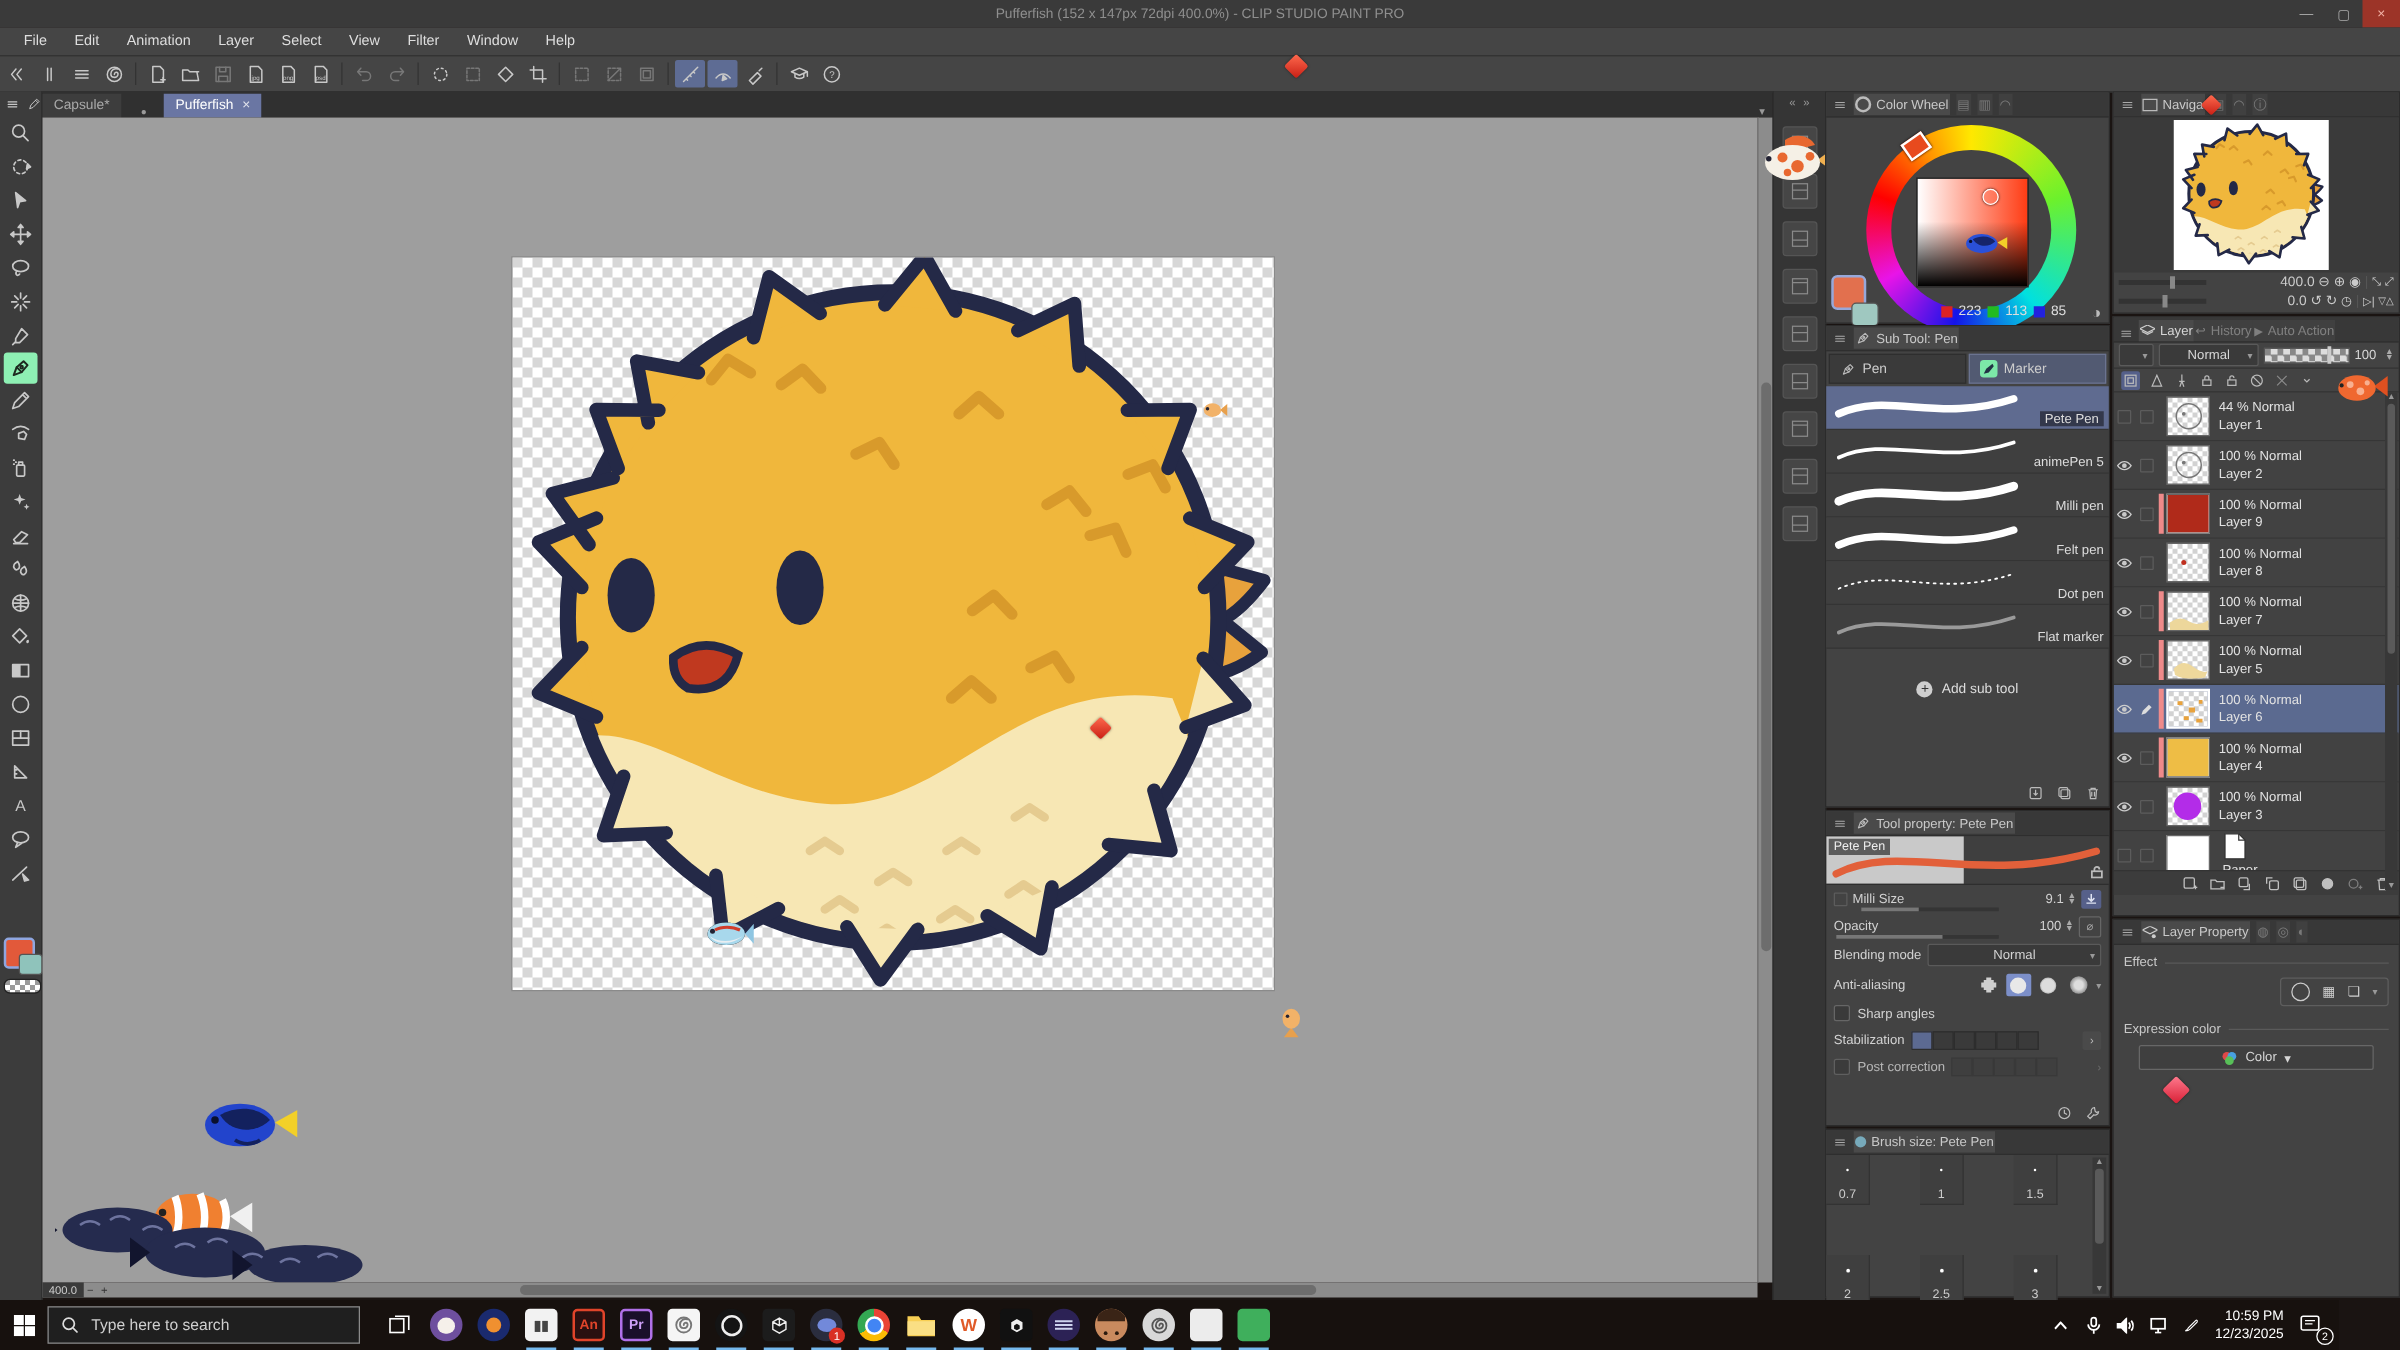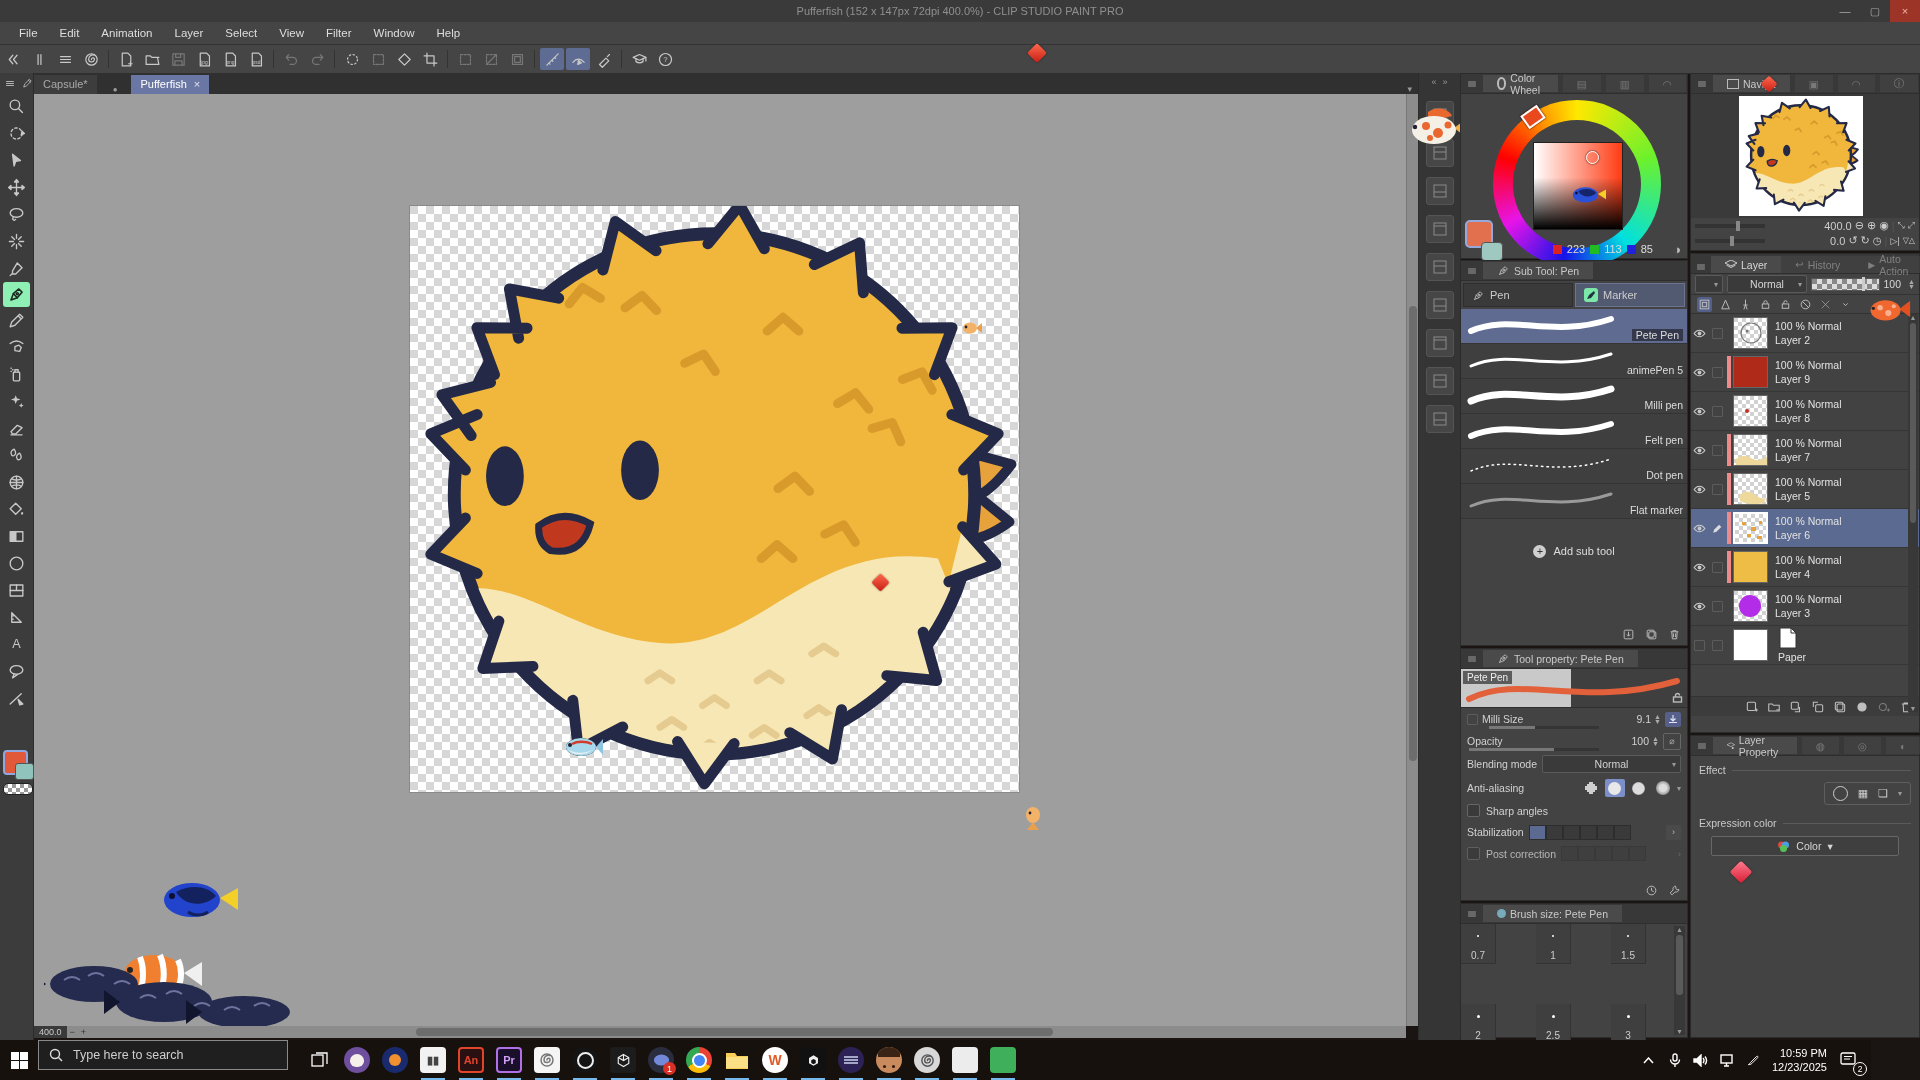--- a/index.html
+++ b/index.html
@@ -46,21 +46,21 @@
   .vthumb{position:absolute;left:2px;top:212px;width:8px;height:455px;background:#6d6d6d;border-radius:4px;}
   .bottombar{position:absolute;left:34px;top:1026px;width:1372px;height:12px;background:#8c8c8c;display:flex;align-items:center;font-size:9px;color:#333;}
   .zoombox{background:#3a3a3a;color:#ccc;padding:0 5px;height:12px;line-height:12px;font-size:9px;}
   .hthumb{position:absolute;left:382px;top:2px;width:637px;height:8px;background:#6d6d6d;border-radius:4px;}
   .dock{position:absolute;left:1418px;top:73px;width:41px;height:967px;background:#353535;border-left:1px solid #2b2b2b;border-right:1px solid #262626;}
   .dsq{width:26px;height:26px;margin:10px auto 0;background:#464646;border:1px solid #555;border-radius:3px;display:flex;align-items:center;justify-content:center;}
 
   
   .panel{position:absolute;background:#434343;border:1px solid #2b2b2b;box-sizing:border-box;}
   .phead{height:19px;background:#383838;display:flex;align-items:center;gap:5px;padding:0 5px;font-size:10.5px;color:#c9c9c9;border-bottom:1px solid #2e2e2e;}
-  .ptab{background:#4a4a4a;height:17px;display:flex;align-items:center;gap:4px;padding:0 14px;font-size:10.5px;}
+  .ptab{background:#4a4a4a;height:17px;display:flex;align-items:center;gap:4px;padding:0 1px;font-size:10.5px;}
   .graytab{opacity:.45;}
 
   
   .wheelwrap{position:absolute;left:32px;top:6px;width:168px;height:168px;border-radius:50%;
      background:conic-gradient(from 0deg,#ffe800,#6cf12c 70deg,#00e0e0 140deg,#1414e8 190deg,#e814e8 240deg,#ff0000 290deg,#ff9000 330deg,#ffe800);}
   .wheelin{position:absolute;left:20px;top:20px;width:128px;height:128px;border-radius:50%;background:#434343;}
   .svsq{position:absolute;left:40px;top:36px;width:88px;height:86px;
      background:linear-gradient(to top,#000,rgba(0,0,0,0) 60%),linear-gradient(to right,#fff,#ff3c14);border:1px solid #222;}
   .svmark{position:absolute;width:11px;height:11px;border:1.6px solid #fff;border-radius:50%;box-shadow:0 0 2px #000;}
   .huemark{position:absolute;left:30px;top:9px;width:16px;height:12px;background:#e84a1e;border:2px solid #fff;transform:rotate(-35deg);box-shadow:0 0 2px #000;}
@@ -113,21 +113,21 @@
   .lthumb{width:35px;height:32px;background:#fff;border:1px solid #666;box-sizing:border-box;position:relative;overflow:hidden;}
   .lrow.sel .lthumb{border:2px solid #fff;}
   .checker4{background:conic-gradient(#fff 25%,#d2d2d2 0 50%,#fff 0 75%,#d2d2d2 0) 0 0/8px 8px;}
   .ltext{margin-left:7px;font-size:10.5px;color:#e2e2e2;line-height:14px;}
   .dimbox{width:9px;height:9px;border:1px solid #5c5c5c;border-radius:1px;}
   .lp-label{font-size:10.5px;color:#c9c9c9;display:flex;align-items:center;gap:6px;}
   .lp-label:after{content:"";flex:1;height:1px;background:#5a5a5a;}
   .exprdd{height:18px;background:#3f3f3f;border:1px solid #676767;border-radius:2px;display:flex;align-items:center;justify-content:center;gap:6px;font-size:10.5px;position:relative;}
 
   
-  .taskbar{position:absolute;left:0;top:1040px;width:1871px;height:40px;background:#17110e;display:flex;align-items:flex-start;}
+  .taskbar{position:absolute;left:0;top:1040px;width:1871px;height:40px;background:#17110e;display:flex;align-items:center;}
   .tbicon{width:38px;height:40px;display:flex;align-items:center;justify-content:center;position:relative;flex:none;}
   .underline{position:absolute;left:7px;bottom:0;width:24px;height:2.5px;background:#76b9ed;}
   .searchbox{width:250px;height:30px;background:#1f1f1f;border:1px solid #8a8a8a;display:flex;align-items:center;gap:10px;padding:0 10px;box-sizing:border-box;flex:none;}
   .searchbox span{color:#cfcfcf;font-size:12.5px;}
   .appsq{width:26px;height:26px;border-radius:4px;display:flex;align-items:center;justify-content:center;font-weight:bold;font-size:11px;}
   .clock{margin-left:6px;text-align:right;color:#fff;font-size:11px;line-height:14px;flex:none;}
   .badge{position:absolute;background:#d93025;color:#fff;border-radius:50%;width:13px;height:13px;font-size:9px;display:flex;align-items:center;justify-content:center;}
 
   
   .diamond{position:absolute;transform:rotate(45deg);background:linear-gradient(135deg,#ff6a4e,#c81e14);border-radius:2px;box-shadow:0 0 2px rgba(0,0,0,.5);}
@@ -1138,20 +1138,39 @@
       <g fill="#f8b090">
           <circle cx="18" cy="20" r="4"></circle>
           <circle cx="30" cy="28" r="4.5"></circle>
           <circle cx="38" cy="18" r="3"></circle>
         </g>
       <circle cx="8" cy="21" r="2.4" fill="#222"></circle>
     </svg>
     <div id="layerlist" style="overflow:hidden;height:382px;">
         <div class="lrow ">
      <span class="lcol1">
+            <span class="dimbox"></span>
+          </span>
+     <span class="lcol2">
+            <span class="dimbox"></span>
+          </span>
+     <span class="clipstrip "></span>
+     <span class="lthumb checker4">
+            <svg width="33" height="30" viewBox="0 0 33 30" style="position:absolute;inset:0;">
+              <circle cx="17" cy="15" r="10" fill="none" stroke="#777" stroke-width="1.2"></circle>
+              <circle cx="13" cy="13" r="1.5" fill="#777"></circle>
+            </svg>
+          </span>
+     <span class="ltext">
+            <div>44 % Normal</div>
+            <div>Layer 1</div>
+          </span>
+   </div>
+        <div class="lrow ">
+     <span class="lcol1">
             <svg width="13" height="13" viewBox="0 0 24 24" fill="none" stroke="#ccc" stroke-width="2" stroke-linecap="round" stroke-linejoin="round">
               <path d="M2 12c6-8 14-8 20 0-6 8-14 8-20 0z"></path>
               <circle cx="12" cy="12" r="3.5" fill="#c8c8c8" stroke="none"></circle>
             </svg>
           </span>
      <span class="lcol2">
             <span class="dimbox"></span>
           </span>
      <span class="clipstrip "></span>
      <span class="lthumb checker4">

